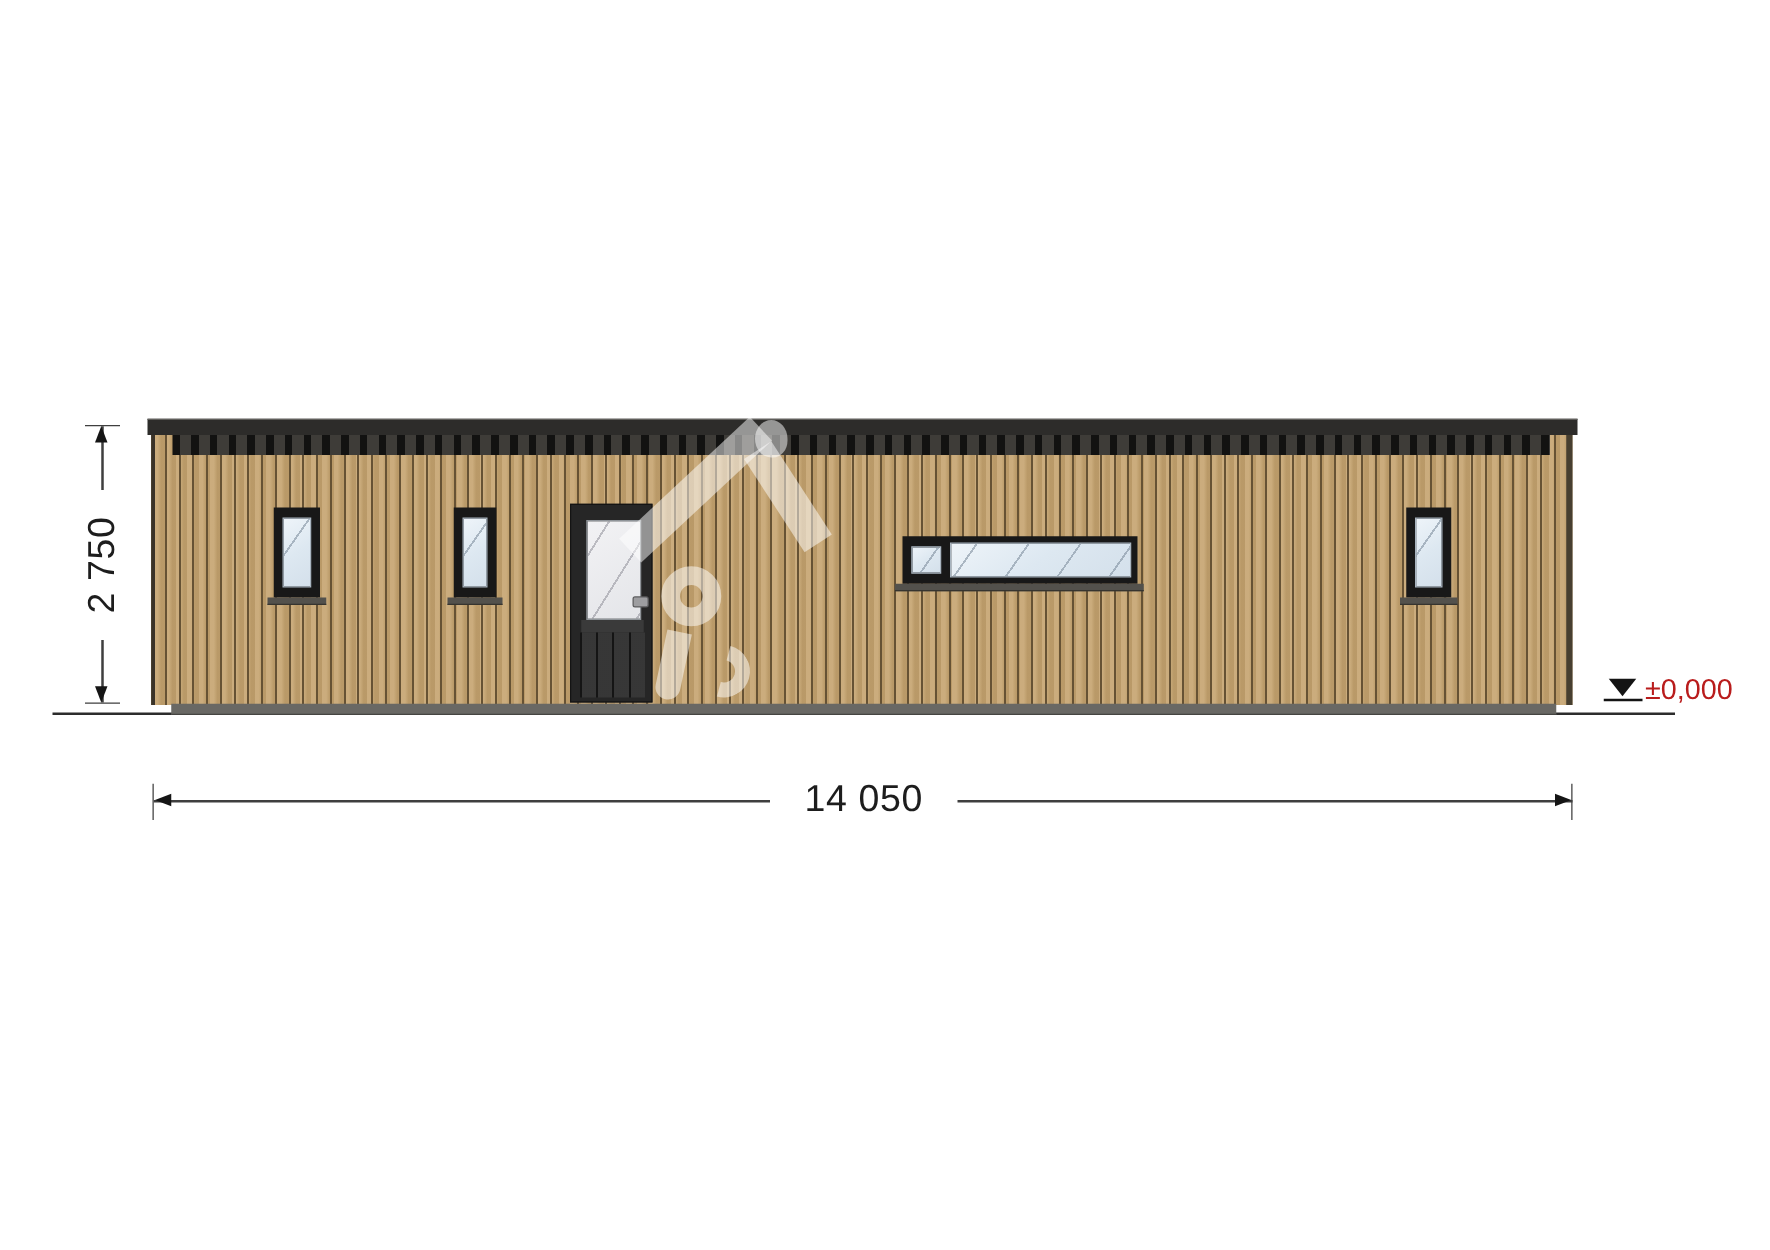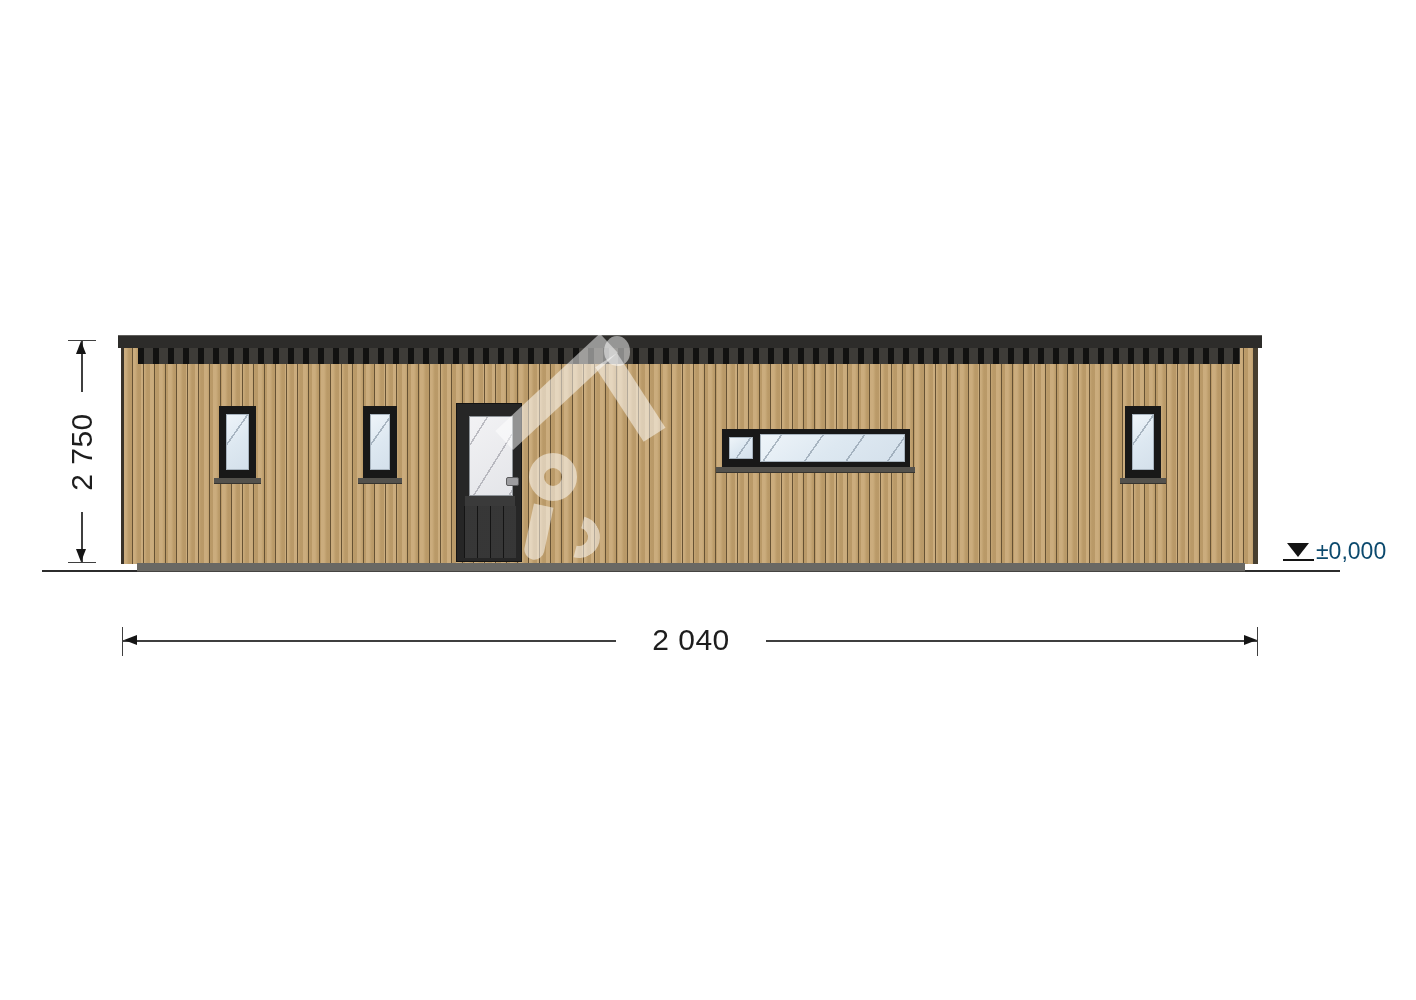--- a/index.html
+++ b/index.html
@@ -68,21 +68,21 @@
   .arrow-up{border-left:5.5px solid transparent;border-right:5.5px solid transparent;border-bottom:13px solid #151515;}
   .arrow-down{border-left:5.5px solid transparent;border-right:5.5px solid transparent;border-top:13px solid #151515;}
   .arrow-left{border-top:5.5px solid transparent;border-bottom:5.5px solid transparent;border-right:13px solid #151515;}
   .arrow-right{border-top:5.5px solid transparent;border-bottom:5.5px solid transparent;border-left:13px solid #151515;}
   .dim-label{
     background:#fff;font-size:30px;line-height:36px;text-align:center;
     color:var(--text,#1d1d1d);letter-spacing:0.5px;white-space:nowrap;
   }
   .level-tri{width:0;height:0;border-left:11px solid transparent;border-right:11px solid transparent;border-top:14px solid #141414;}
   .level-underline{background:#141414;}
-  .level-label{font-size:23px;line-height:23px;color:#0c4a6e;white-space:nowrap;}
+  .level-label{font-size:23px;line-height:23px;color:#b91c1c;white-space:nowrap;}
 
   
   .wm{pointer-events:none;z-index:5;}
   .wm-shape{position:absolute;background:rgba(255,255,255,0.5);}
   .wm-donut{background:transparent;border:15px solid rgba(255,255,255,0.5);border-radius:50%;box-sizing:border-box;}
   .wm-arc{background:transparent;border:12px solid rgba(255,255,255,0.5);border-top-color:transparent;border-left-color:transparent;border-radius:50%;box-sizing:border-box;}
   .z10{z-index:10;}
 </style>
 </head>
 <body>
@@ -142,19 +142,19 @@
   <div class="abs dim-tick" style="left:68px;top:562px;width:28px;height:1px;"></div>
   <div class="abs arrow arrow-up" style="left:76px;top:341px;"></div>
   <div class="abs arrow arrow-down" style="left:76px;top:549px;"></div>
   <div class="abs dim-label z10" style="left:22px;top:434px;width:120px;height:36px;transform:rotate(-90deg);">2 750</div>
 
   <div class="abs dim-line-h" style="left:123px;top:640px;width:1135px;height:1.5px;"></div>
   <div class="abs dim-tick" style="left:122px;top:627px;width:1px;height:29px;"></div>
   <div class="abs dim-tick" style="left:1257px;top:627px;width:1px;height:29px;"></div>
   <div class="abs arrow arrow-left" style="left:124px;top:635px;"></div>
   <div class="abs arrow arrow-right" style="left:1244px;top:635px;"></div>
-  <div class="abs dim-label z10" style="left:616px;top:622px;width:150px;height:37px;">2 040</div>
+  <div class="abs dim-label z10" style="left:616px;top:622px;width:150px;height:37px;">14 050</div>
 
   <div class="abs level-tri" style="left:1287px;top:543px;"></div>
   <div class="abs level-underline" style="left:1283px;top:559px;width:31px;height:2px;"></div>
   <div class="abs level-label" style="left:1316px;top:540px;">±0,000</div>
 
 </div>
 
 </body></html>

